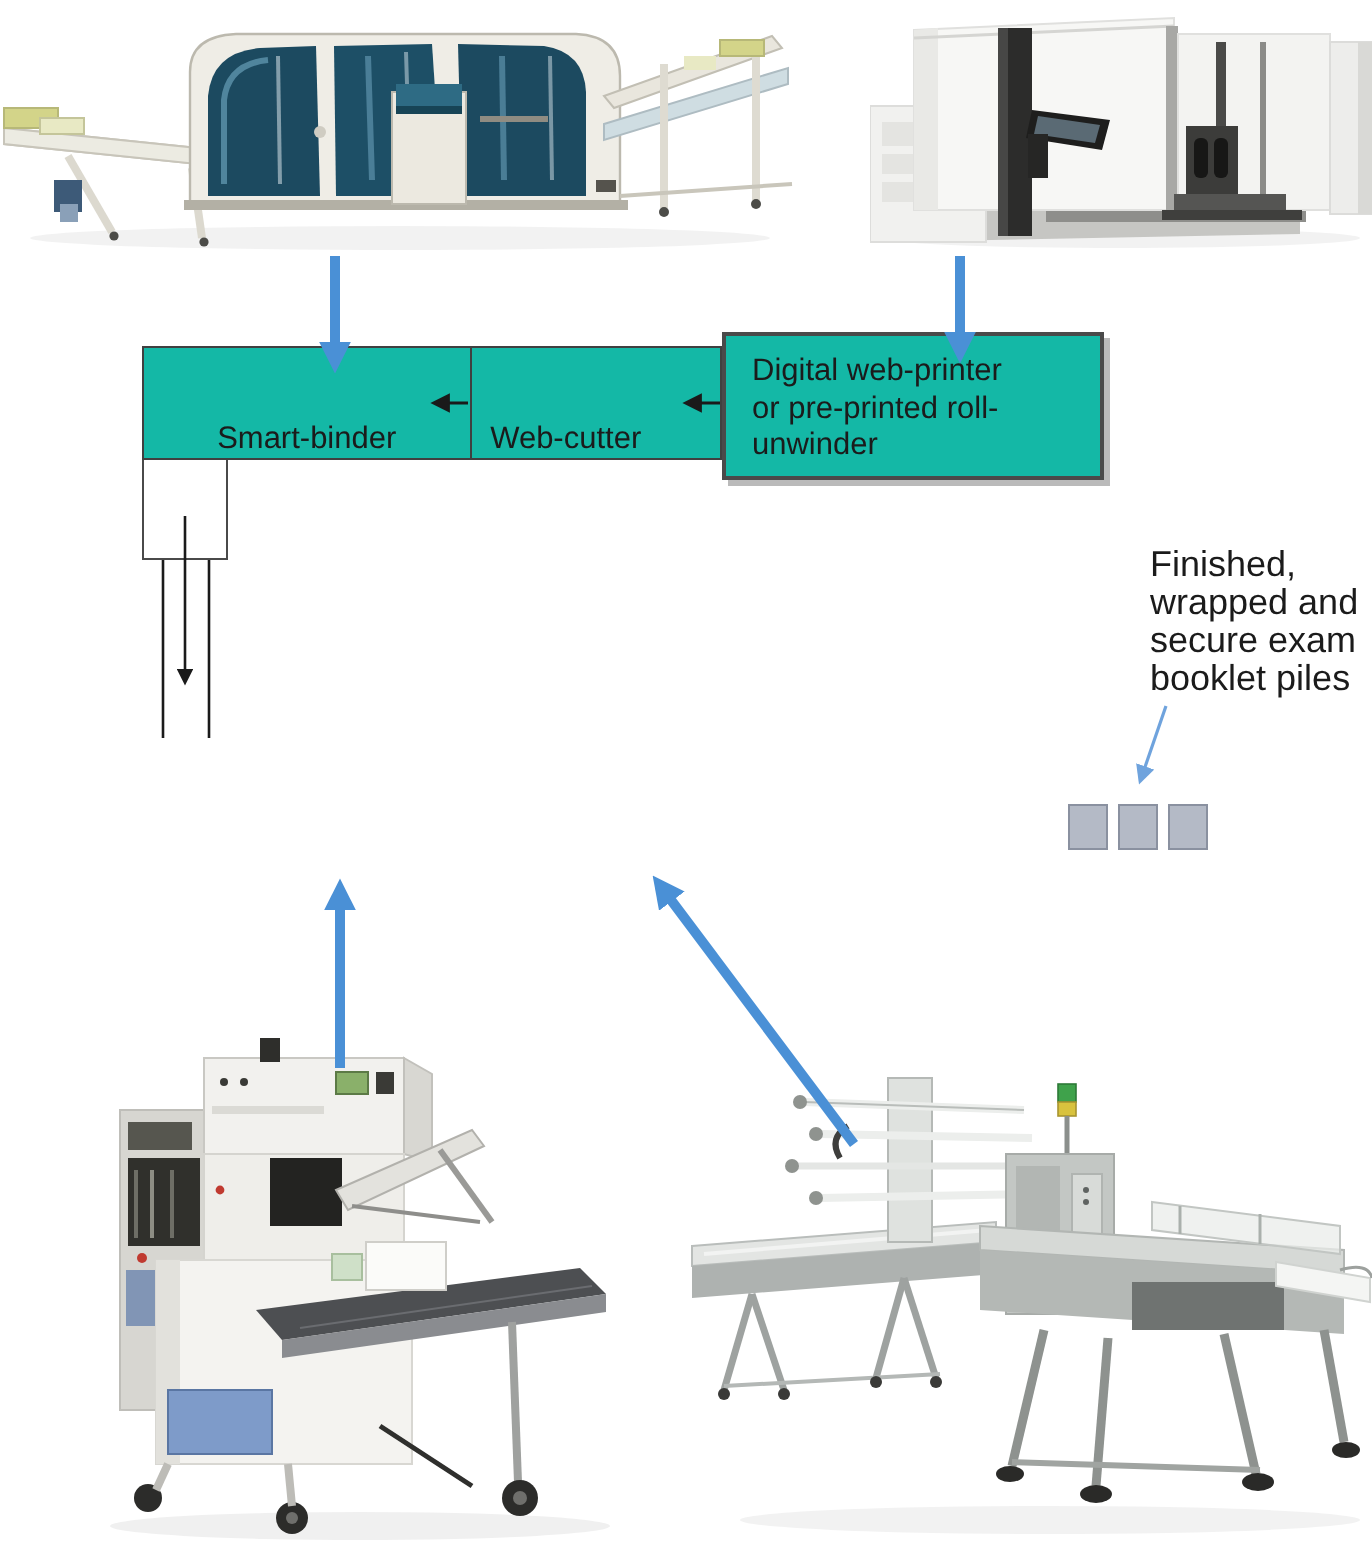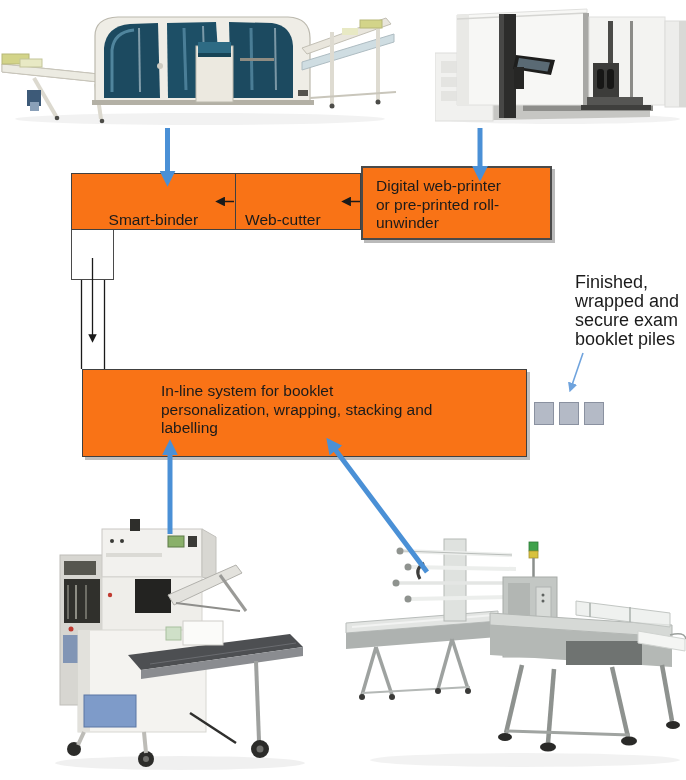--- a/index.html
+++ b/index.html
@@ -2,21 +2,21 @@
 <html><head>
 <meta charset="utf-8">
 <style>
   html,body{margin:0;padding:0;background:#ffffff;}
   #stage{
     position:relative;width:686px;height:780px;background:#ffffff;overflow:hidden;
     font-family:"Liberation Sans",sans-serif;color:#1b1b1b;
   }
   .abs{position:absolute;}
   
-  .fbox{box-sizing:border-box;background:#f97316;border:1.5px solid #404040;}
+  .fbox{box-sizing:border-box;background:#14b8a6;border:1.5px solid #404040;}
   #box-smartweb{left:71px;top:173px;width:290px;height:57px;display:flex;}
   .fcell{display:flex;align-items:flex-end;justify-content:center;font-size:15.5px;}
   #cell-smart{width:164px;}
   #cell-web{width:126px;border-left:1.5px solid #404040;box-sizing:border-box;padding-right:30px;}
   #box-digital{
     left:361px;top:166px;width:191px;height:74px;border:2px solid #4a4a4a;
     box-shadow:3px 3px 0 rgba(130,130,130,.55);
     font-size:15.5px;line-height:18.5px;padding:9px 4px 0 13px;box-sizing:border-box;
   }
   #box-sub{left:71px;top:230px;width:43px;height:50px;border:1.4px solid #4a4a4a;border-top:none;box-sizing:border-box;background:transparent;}
@@ -244,25 +244,20 @@
       <span>Web-cutter</span>
     </div>
   </div>
 
   <div class="abs fbox boxlayer preline" id="box-digital">Digital web-printer
 or pre-printed roll-
 unwinder</div>
 
   <div class="abs boxlayer" id="box-sub"></div>
 
-  <div class="abs fbox boxlayer" id="box-inline">
-    <span class="preline" id="inline-text">In-line system for booklet
-personalization, wrapping, stacking and
-labelling</span>
-  </div>
 
   <div class="abs preline" id="note-finished">Finished,
 wrapped and
 secure exam
 booklet piles</div>
 
   <div class="abs" id="piles">
     <span class="pile"></span>
     <span class="pile"></span>
     <span class="pile"></span>

